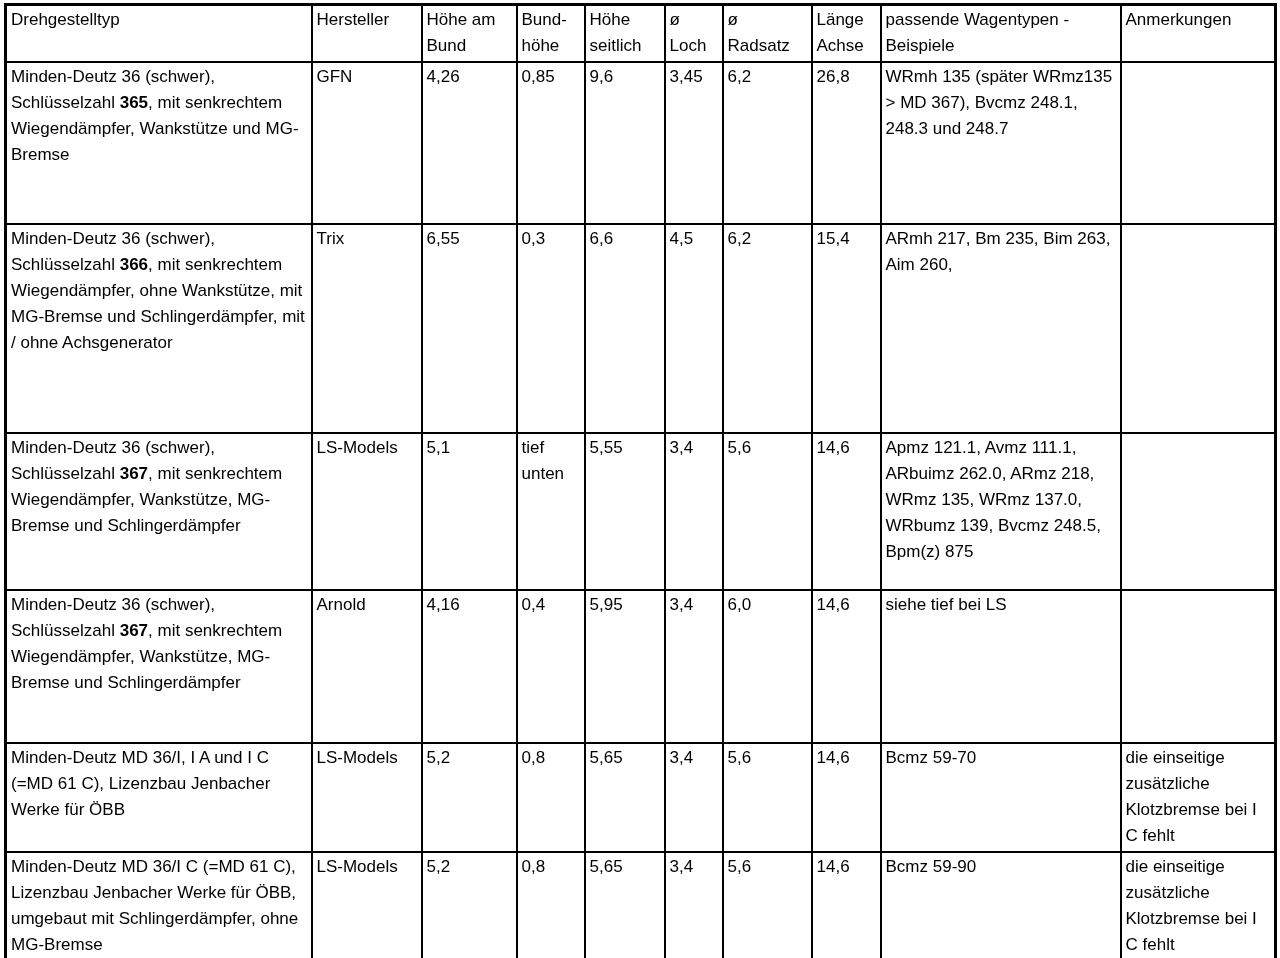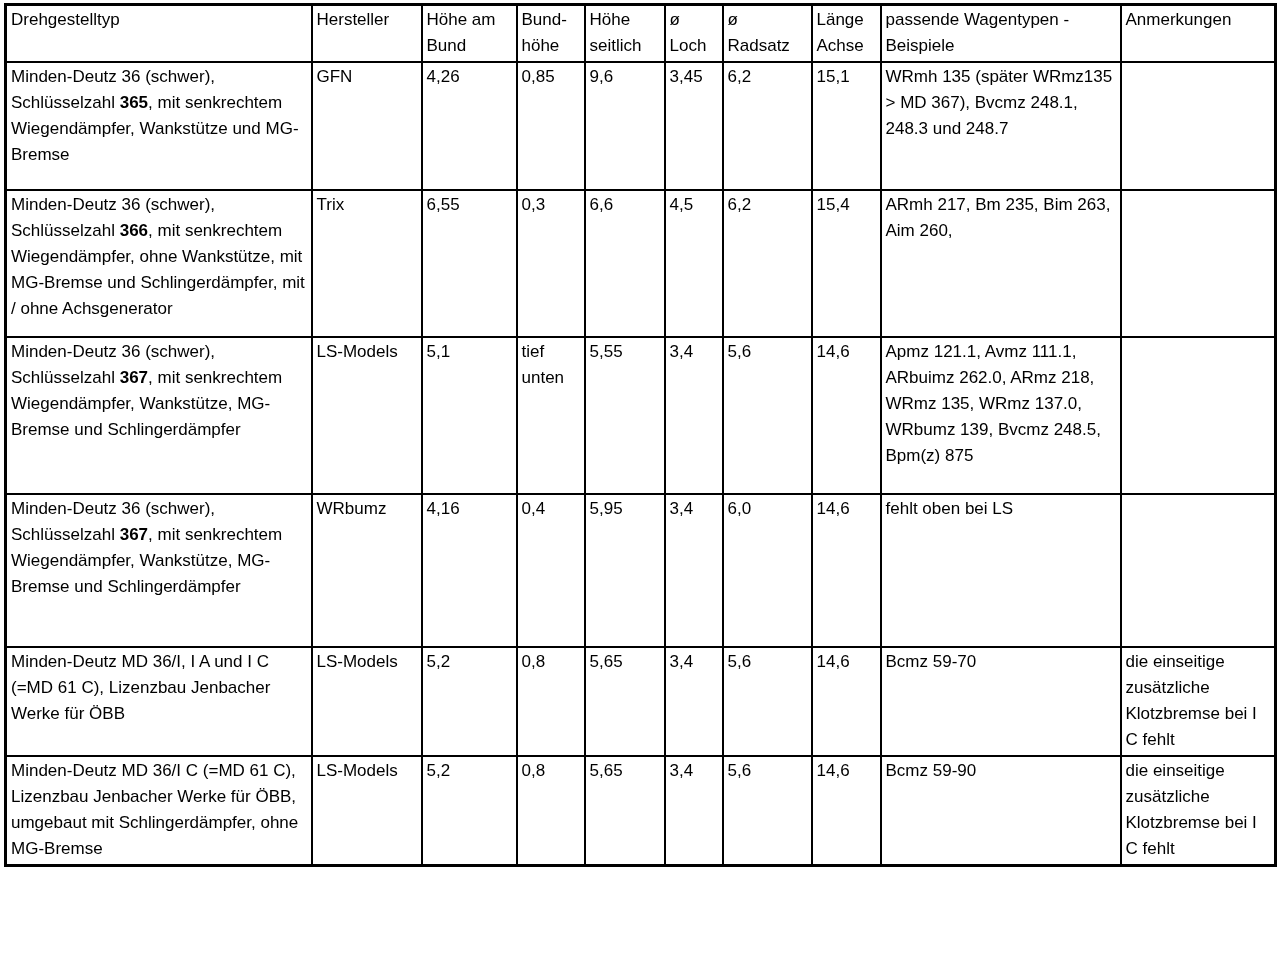--- a/index.html
+++ b/index.html
@@ -72,33 +72,33 @@
       <th>ø
 Radsatz</th>
       <th>Länge
 Achse</th>
       <th>passende Wagentypen -
 Beispiele</th>
       <th>Anmerkungen</th>
     </tr>
   </thead>
   <tbody>
-    <tr style="height:128px">
+    <tr style="height:162px">
       <td><span>Minden-Deutz 36 (schwer), Schlüsselzahl </span><span class="bold">365</span><span>, mit senkrechtem Wiegendämpfer, Wankstütze und MG-Bremse</span></td>
       <td>GFN</td>
       <td>4,26</td>
       <td>0,85</td>
       <td>9,6</td>
       <td>3,45</td>
       <td>6,2</td>
-      <td>15,1</td>
+      <td>26,8</td>
       <td>WRmh 135 (später WRmz135 &gt; MD 367), Bvcmz 248.1, 248.3 und 248.7</td>
       <td></td>
     </tr>
-    <tr style="height:147px">
+    <tr style="height:209px">
       <td><span>Minden-Deutz 36 (schwer), Schlüsselzahl </span><span class="bold">366</span><span>, mit senkrechtem Wiegendämpfer, ohne Wankstütze, mit MG-Bremse und Schlingerdämpfer, mit  / ohne Achsgenerator</span></td>
       <td>Trix</td>
       <td>6,55</td>
       <td>0,3</td>
       <td>6,6</td>
       <td>4,5</td>
       <td>6,2</td>
       <td>15,4</td>
       <td>ARmh 217, Bm 235, Bim 263, Aim 260,</td>
       <td></td>
@@ -110,28 +110,28 @@
       <td>tief unten</td>
       <td>5,55</td>
       <td>3,4</td>
       <td>5,6</td>
       <td>14,6</td>
       <td>Apmz 121.1, Avmz 111.1, ARbuimz 262.0, ARmz 218, WRmz 135, WRmz 137.0, WRbumz 139, Bvcmz 248.5, Bpm(z) 875</td>
       <td></td>
     </tr>
     <tr style="height:153px">
       <td><span>Minden-Deutz 36 (schwer), Schlüsselzahl </span><span class="bold">367</span><span>, mit senkrechtem Wiegendämpfer, Wankstütze, MG-Bremse und Schlingerdämpfer</span></td>
-      <td>WRbumz</td>
+      <td>Arnold</td>
       <td>4,16</td>
       <td>0,4</td>
       <td>5,95</td>
       <td>3,4</td>
       <td>6,0</td>
       <td>14,6</td>
-      <td>fehlt oben bei LS</td>
+      <td>siehe tief bei LS</td>
       <td></td>
     </tr>
     <tr style="height:95px">
       <td><span>Minden-Deutz MD 36/I, I A und I C (=MD 61 C), Lizenzbau Jenbacher Werke für ÖBB</span><span class="bold"></span><span></span></td>
       <td>LS-Models</td>
       <td>5,2</td>
       <td>0,8</td>
       <td>5,65</td>
       <td>3,4</td>
       <td>5,6</td>

